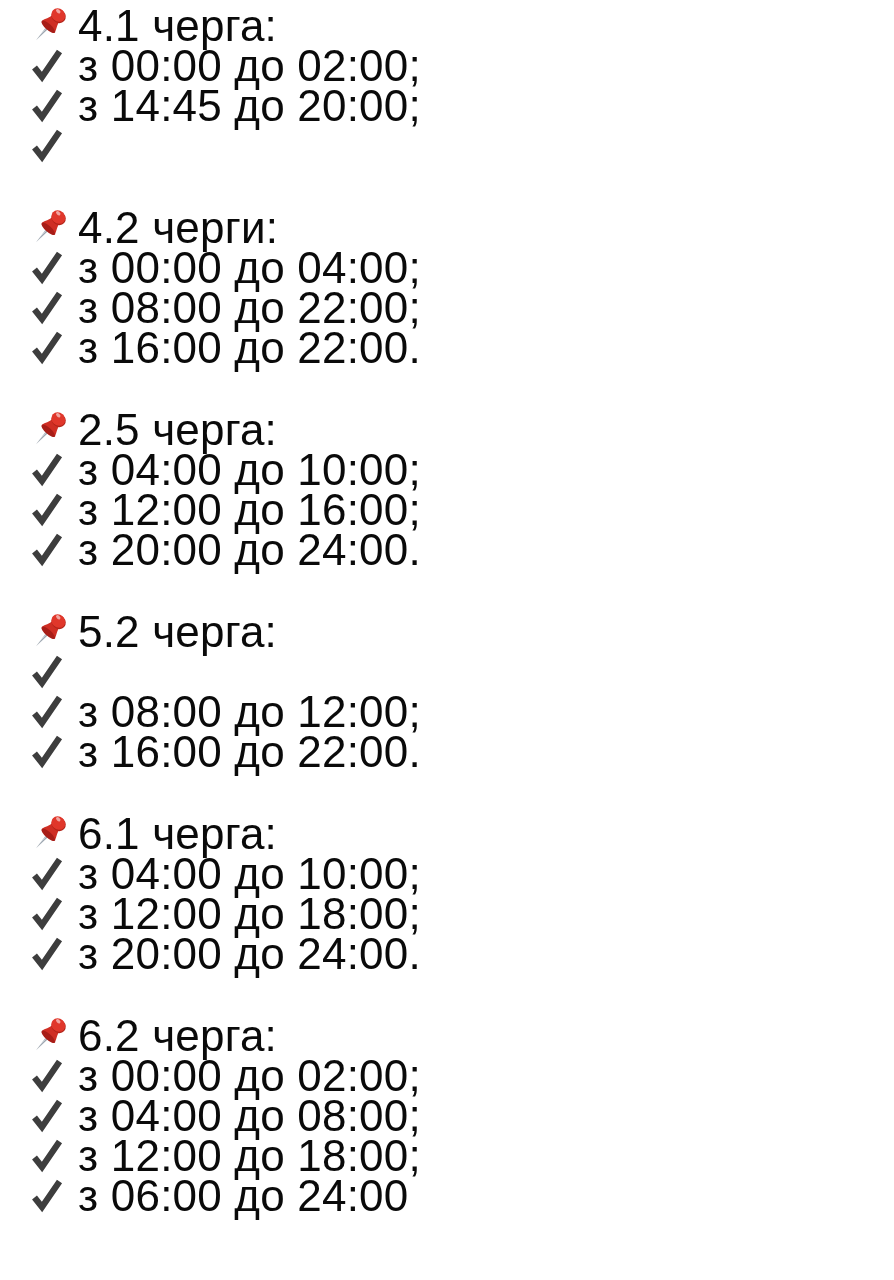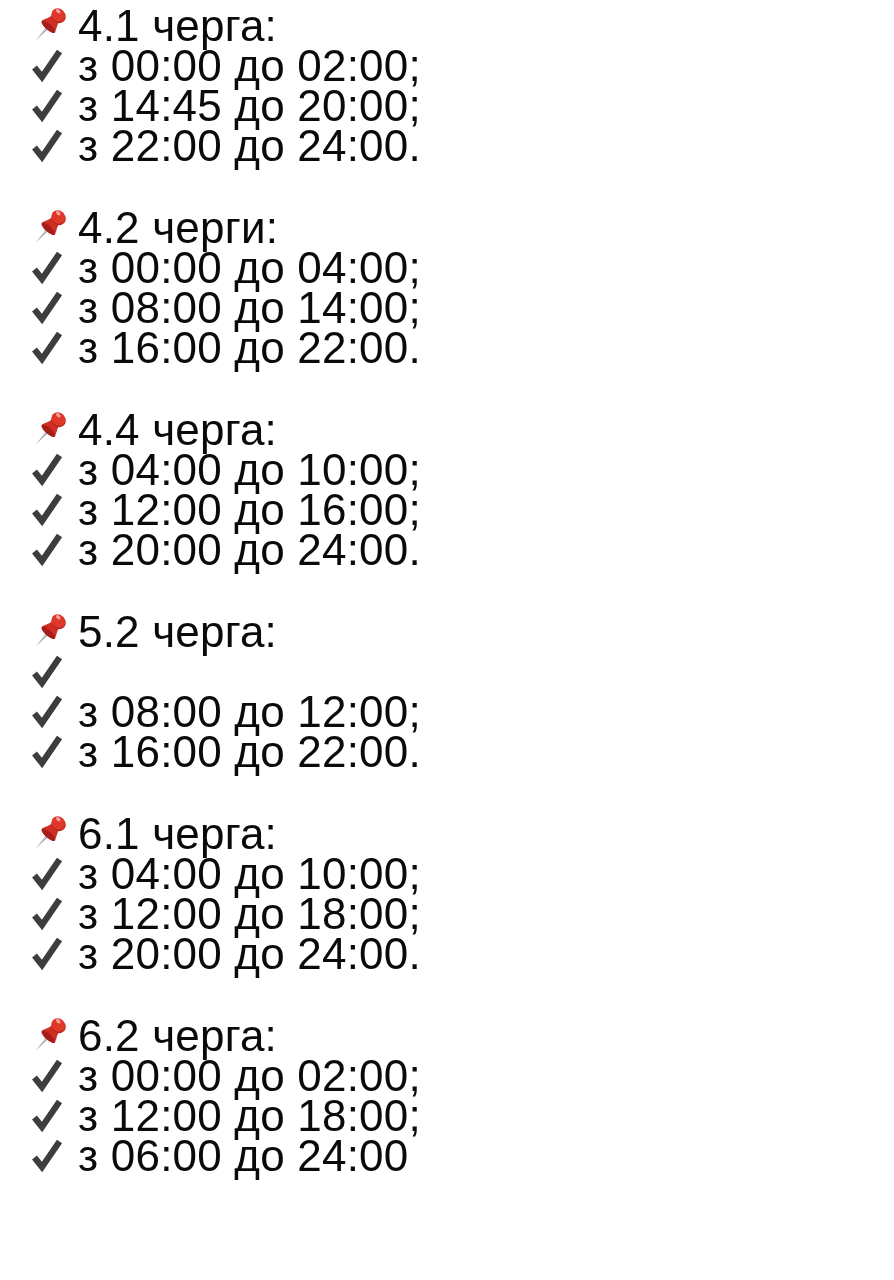--- a/index.html
+++ b/index.html
@@ -91,21 +91,20 @@
     </span>
     <span class="slot-text">з 14:45 до 20:00;</span>
   </div>
 
   <div class="row">
     <span class="icon check">
       <svg viewBox="0 0 40 40" aria-hidden="true">
         <path class="check-path" d="M7.5 21.5 L15 31 L32.5 5.5" stroke-width="6.2" stroke-linecap="butt" stroke-linejoin="miter"></path>
       </svg>
     </span>
-    <span class="slot-text">з 22:00 до 24:00.</span>
   </div>
 </div>
   </section>
 
   <section class="group">
     <div class="row header">
       <span class="icon pin">
         <svg viewBox="0 0 48 48" aria-hidden="true">
           <g transform="rotate(42 24 24)">
             <polygon class="pin-needle" points="22.6,25 25.4,25 24,43"></polygon>
@@ -129,21 +128,21 @@
     </span>
     <span class="slot-text">з 00:00 до 04:00;</span>
   </div>
 
   <div class="row">
     <span class="icon check">
       <svg viewBox="0 0 40 40" aria-hidden="true">
         <path class="check-path" d="M7.5 21.5 L15 31 L32.5 5.5" stroke-width="6.2" stroke-linecap="butt" stroke-linejoin="miter"></path>
       </svg>
     </span>
-    <span class="slot-text">з 08:00 до 14:00;</span>
+    <span class="slot-text">з 08:00 до 22:00;</span>
   </div>
 
   <div class="row">
     <span class="icon check">
       <svg viewBox="0 0 40 40" aria-hidden="true">
         <path class="check-path" d="M7.5 21.5 L15 31 L32.5 5.5" stroke-width="6.2" stroke-linecap="butt" stroke-linejoin="miter"></path>
       </svg>
     </span>
     <span class="slot-text">з 16:00 до 22:00.</span>
   </div>
@@ -158,21 +157,21 @@
             <polygon class="pin-needle" points="22.6,25 25.4,25 24,43"></polygon>
             <polygon class="pin-needle-hl" points="23.2,25 24,25 23.6,41"></polygon>
             <path class="pin-body" d="M19 12 C19 17 15.8 20.5 15.2 24 L32.8 24 C32.2 20.5 29 17 29 12 Z"></path>
             <ellipse class="pin-flange" cx="24" cy="24.4" rx="9" ry="3"></ellipse>
             <ellipse class="pin-knob-sh" cx="24.6" cy="9.2" rx="7.6" ry="6.8"></ellipse>
             <ellipse class="pin-knob" cx="23.6" cy="8.6" rx="7.4" ry="6.6"></ellipse>
             <ellipse class="pin-highlight" cx="21" cy="5.8" rx="2.6" ry="1.7"></ellipse>
           </g>
         </svg>
       </span>
-      <span class="title">4.4 черга:</span>
+      <span class="title">2.5 черга:</span>
     </div>
     <div class="slots">
   <div class="row">
     <span class="icon check">
       <svg viewBox="0 0 40 40" aria-hidden="true">
         <path class="check-path" d="M7.5 21.5 L15 31 L32.5 5.5" stroke-width="6.2" stroke-linecap="butt" stroke-linejoin="miter"></path>
       </svg>
     </span>
     <span class="slot-text">з 04:00 до 10:00;</span>
   </div>
@@ -310,20 +309,28 @@
     <div class="slots">
   <div class="row">
     <span class="icon check">
       <svg viewBox="0 0 40 40" aria-hidden="true">
         <path class="check-path" d="M7.5 21.5 L15 31 L32.5 5.5" stroke-width="6.2" stroke-linecap="butt" stroke-linejoin="miter"></path>
       </svg>
     </span>
     <span class="slot-text">з 00:00 до 02:00;</span>
   </div>
 
+  <div class="row">
+    <span class="icon check">
+      <svg viewBox="0 0 40 40" aria-hidden="true">
+        <path class="check-path" d="M7.5 21.5 L15 31 L32.5 5.5" stroke-width="6.2" stroke-linecap="butt" stroke-linejoin="miter"></path>
+      </svg>
+    </span>
+    <span class="slot-text">з 04:00 до 08:00;</span>
+  </div>
 
   <div class="row">
     <span class="icon check">
       <svg viewBox="0 0 40 40" aria-hidden="true">
         <path class="check-path" d="M7.5 21.5 L15 31 L32.5 5.5" stroke-width="6.2" stroke-linecap="butt" stroke-linejoin="miter"></path>
       </svg>
     </span>
     <span class="slot-text">з 12:00 до 18:00;</span>
   </div>
 

